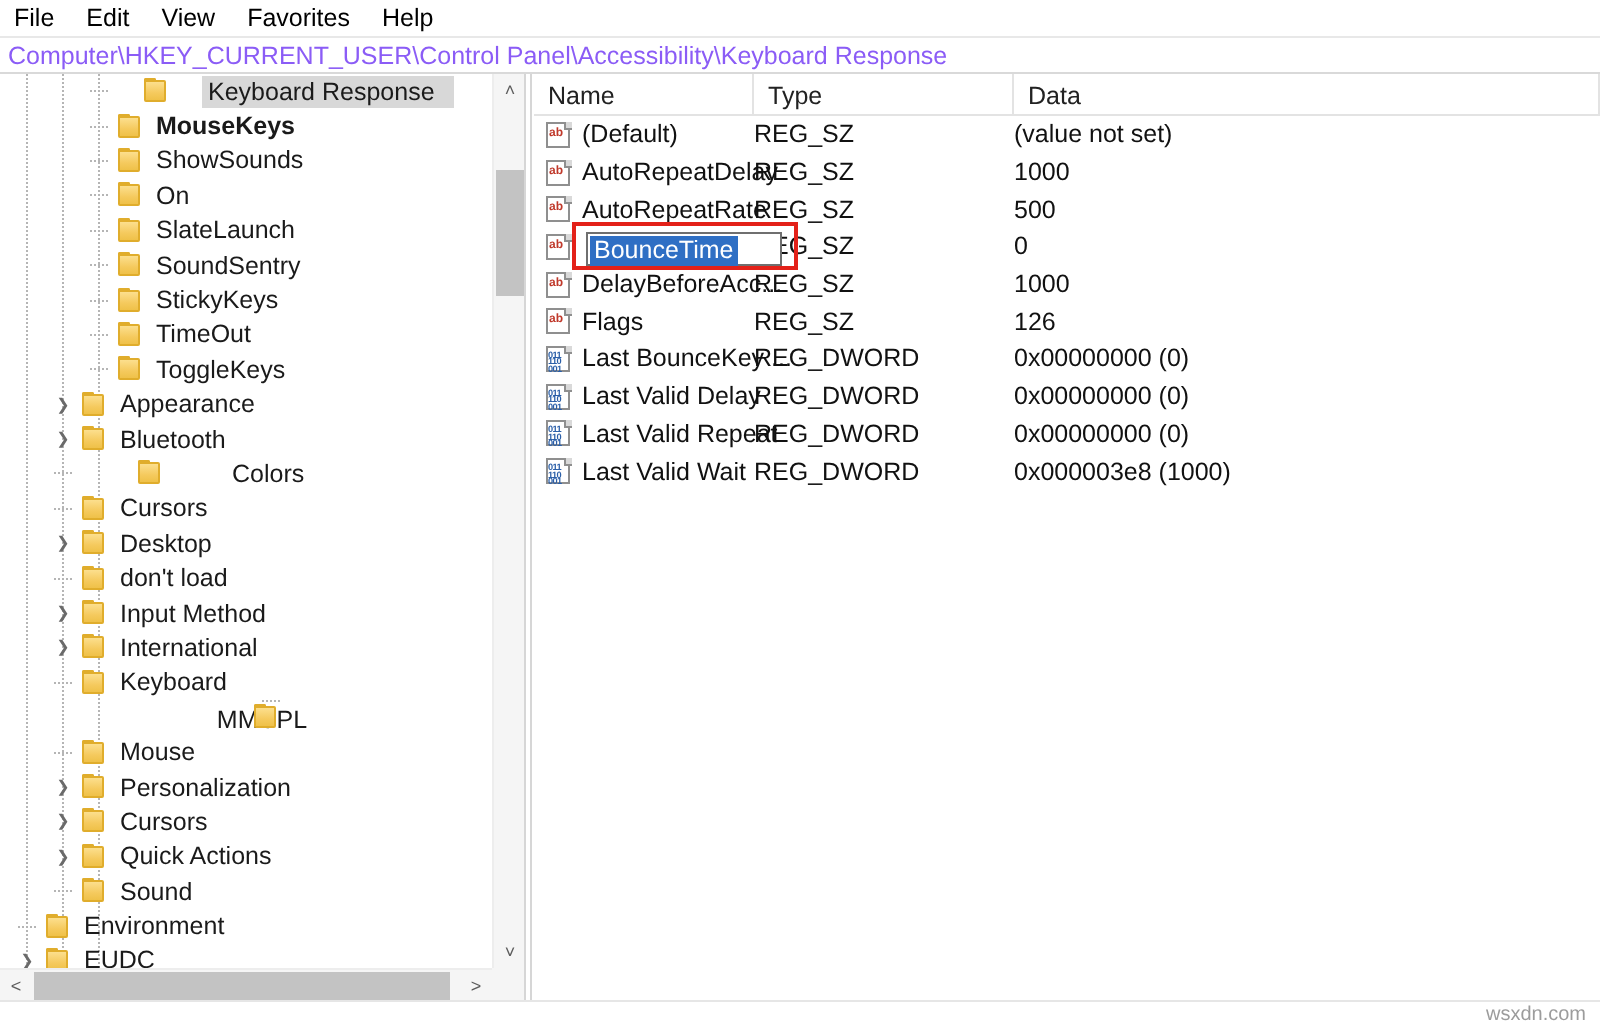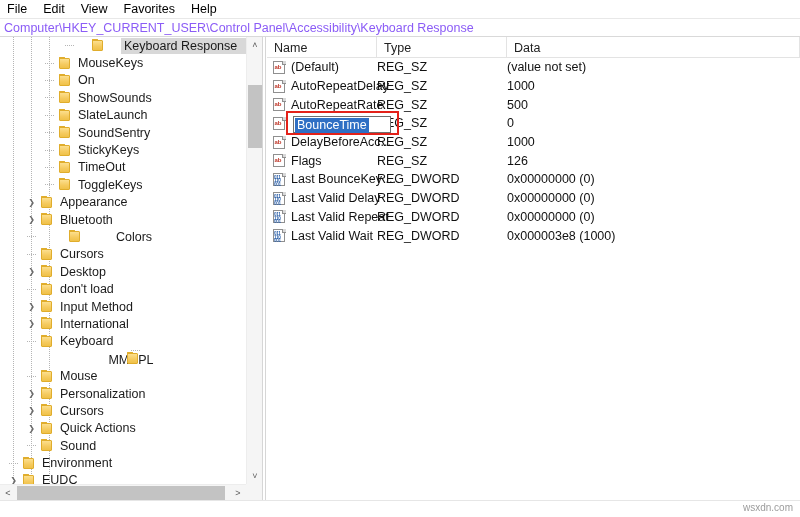--- a/index.html
+++ b/index.html
@@ -273,59 +273,59 @@
   </div>
 
   <div class="panes">
 
     <div class="treepane">
       <div class="treeclip">
         <div class="guide" style="left:13px;"></div>
         <div class="guide" style="left:31px;"></div>
         <div class="guide" style="left:49px;"></div>
         <div id="tree-rows">
-            <div class="trow selected" style="padding-left: 62px; gap: 13px;">
+            <div class="trow selected" style="padding-left: 42px; gap: 13px;">
               <div class="twist">
                 <div class="leafdash" style="position: relative;"></div>
               </div>
               <div class="folder">
                 <div class="ft"></div>
                 <div class="fb"></div>
               </div>
               <span class="tlabel">Keyboard Response</span>
             </div>
+            <div class="trow" style="padding-left: 42px; font-weight: bold;">
+              <div class="twist">
+                <div class="leafdash" style="position: relative;"></div>
+              </div>
+              <div class="folder">
+                <div class="ft"></div>
+                <div class="fb"></div>
+              </div>
+              <span class="tlabel">MouseKeys</span>
+            </div>
             <div class="trow" style="padding-left: 42px;">
               <div class="twist">
                 <div class="leafdash" style="position: relative;"></div>
               </div>
               <div class="folder">
                 <div class="ft"></div>
                 <div class="fb"></div>
               </div>
-              <span class="tlabel">MouseKeys</span>
+              <span class="tlabel">ShowSounds</span>
             </div>
             <div class="trow" style="padding-left: 42px;">
               <div class="twist">
                 <div class="leafdash" style="position: relative;"></div>
               </div>
               <div class="folder">
                 <div class="ft"></div>
                 <div class="fb"></div>
               </div>
               <span class="tlabel">On</span>
-            </div>
-            <div class="trow" style="padding-left: 42px;">
-              <div class="twist">
-                <div class="leafdash" style="position: relative;"></div>
-              </div>
-              <div class="folder">
-                <div class="ft"></div>
-                <div class="fb"></div>
-              </div>
-              <span class="tlabel">ShowSounds</span>
             </div>
             <div class="trow" style="padding-left: 42px;">
               <div class="twist">
                 <div class="leafdash" style="position: relative;"></div>
               </div>
               <div class="folder">
                 <div class="ft"></div>
                 <div class="fb"></div>
               </div>
               <span class="tlabel">SlateLaunch</span>

